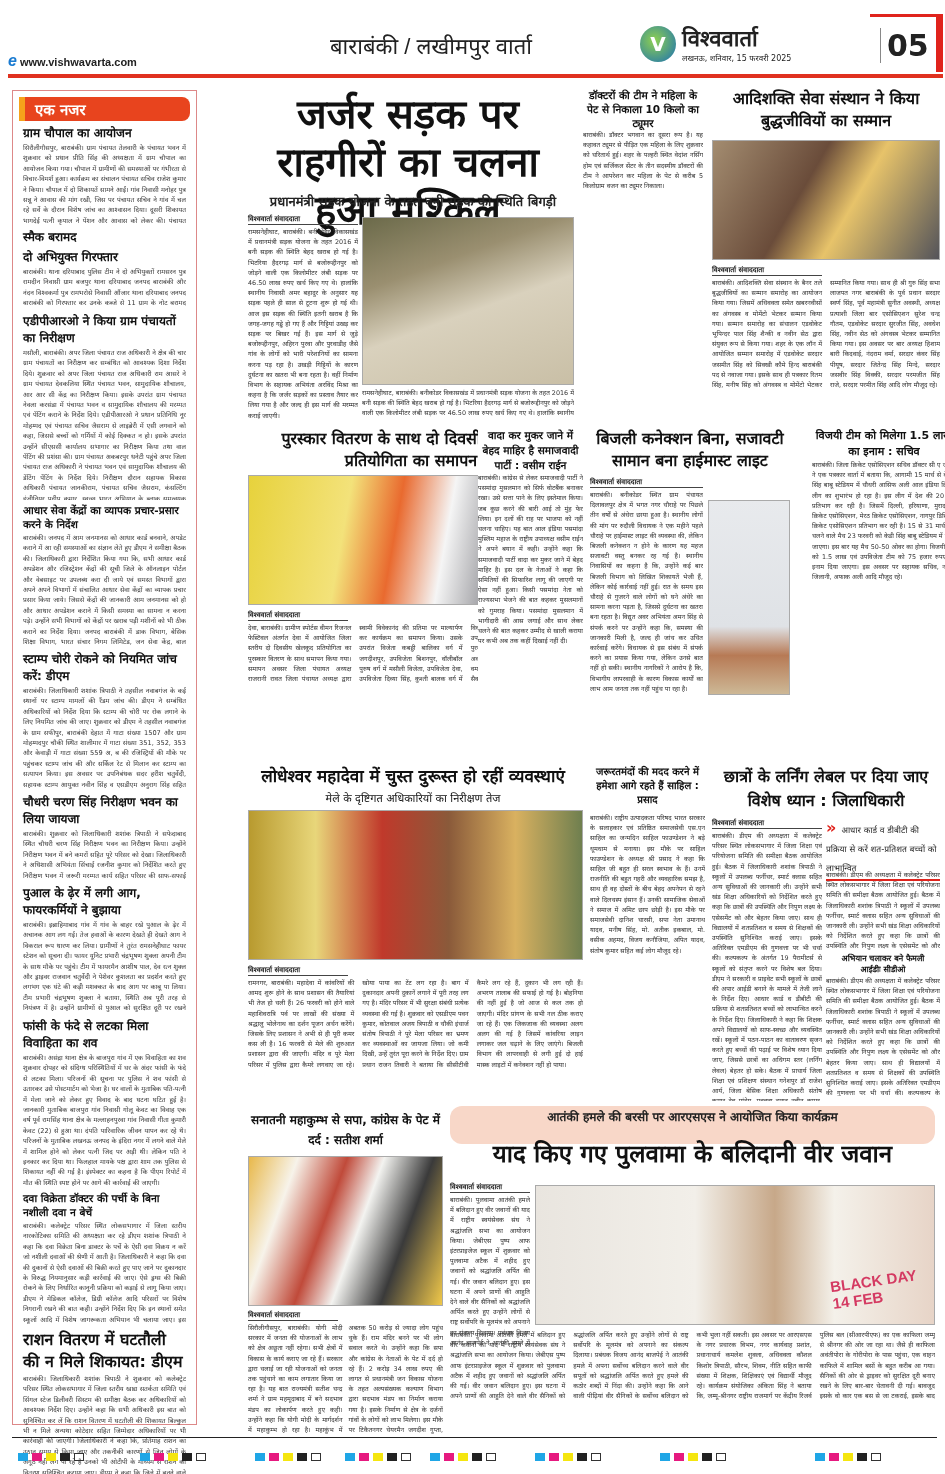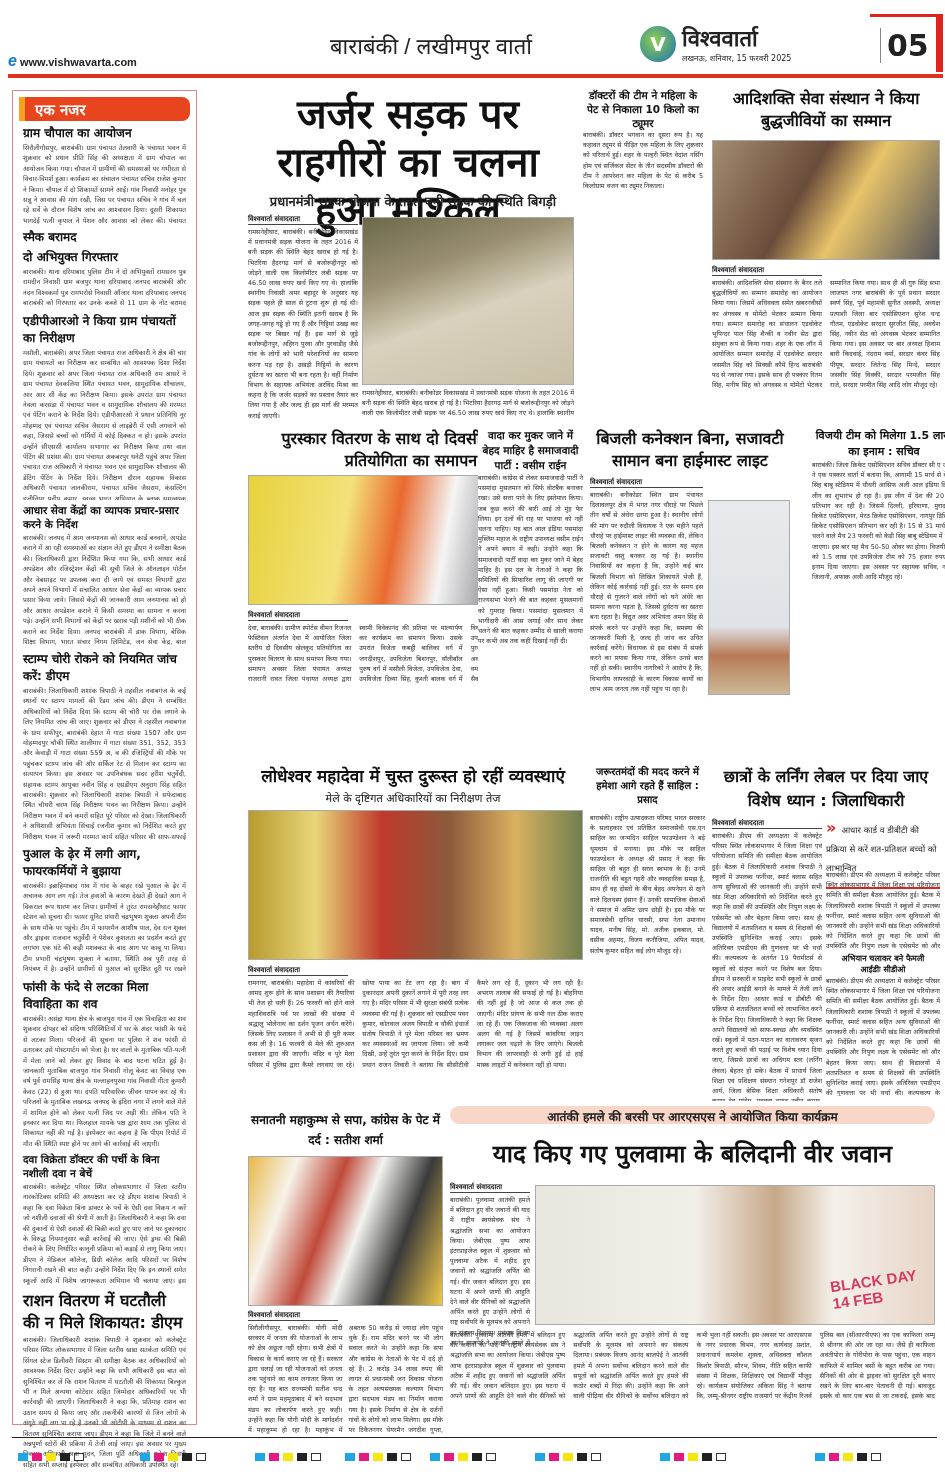--- a/index.html
+++ b/index.html
@@ -21,21 +21,21 @@
 .lh{font-size:12px;font-weight:bold;margin:3px 10px 2px;color:#111}
 .lt{font-size:6.6px;line-height:10.4px;margin:0 10px;color:#333;text-align:justify}
 .big-h{left:248px;top:90px;width:320px;font-size:40px;font-weight:bold;line-height:48px;text-align:center;color:#111}
 .sub-h{left:248px;top:192px;width:330px;font-size:13px;font-weight:bold;text-align:center}
 .byline{font-size:7px;font-weight:bold;border-bottom:1px solid #444;padding-bottom:1px;margin-bottom:2px;color:#222}
 .col{font-size:6.4px;line-height:10.2px;color:#333;text-align:justify}
 .photo{background:linear-gradient(135deg,#b7a88d,#d8d2c0 50,#8c7a5c);border:1px solid #aaa}
 .h2{font-weight:bold;color:#111;text-align:center}
 .cmyk{display:flex;gap:4px;align-items:center}
 .cmyk span{width:10px;height:8px;display:inline-block}
-.pill{left:450px;top:1106px;width:485px;height:18px;background:#f8d7c8;border-radius:12px;font-size:12px;text-align:center;line-height:22px;font-weight:bold}
+.pill{left:450px;top:1106px;width:485px;height:38px;background:#f8d7c8;border-radius:12px;font-size:12px;text-align:center;line-height:22px;font-weight:bold}
 .arrow{color:#e0231c;font-weight:bold}
 </style>
 </head>
 <body>
 
 <div class="header">
   <div class="abs site"><span class="e">e</span><span>www.vishwavarta.com</span></div>
   <div class="abs section">बाराबंकी / लखीमपुर वार्ता</div>
   <div class="abs logo">V</div>
   <div class="abs brand">विश्ववार्ता</div>
@@ -65,20 +65,21 @@
     </div>
   <div>
       <div class="lh" style="font-size:10.5px">आधार सेवा केंद्रों का व्यापक प्रचार-प्रसार करने के निर्देश</div>
       <div class="lt" style="height:114px;overflow:hidden">बाराबंकी। जनपद में आम जनमानस को आधार कार्ड बनवाने, अपडेट कराने में आ रही समस्याओं का संज्ञान लेते हुए डीएम ने समीक्षा बैठक की। जिलाधिकारी द्वारा निर्देशित किया गया कि, सभी आधार कार्ड अपडेशन और रजिस्ट्रेशन केंद्रों की सूची जिले के ऑनलाइन पोर्टल और वेबसाइट पर उपलब्ध करा दी जाये एवं समस्त विभागों द्वारा अपने अपने विभागों में संचालित आधार सेवा केंद्रों का व्यापक प्रचार प्रसार किया जाये। जिससे केंद्रों की जानकारी आम जनमानस को हो और आधार अपडेशन कराने में किसी समस्या का सामना न करना पड़े। उन्होंने सभी विभागों को केंद्रों पर खराब पड़ी मशीनों को भी ठीक कराने का निर्देश दिया। जनपद बाराबंकी में डाक विभाग, बेसिक शिक्षा विभाग, भारत संचार निगम लिमिटेड, जन सेवा केंद्र, बाल विकास पुष्टाहार विभाग, बैंक बीसी के द्वारा बैंकों में तथा इंडियन पोस्ट पेमेंट बैंक के कुल 270 केंद्र संचालित है।</div>
     </div>
   <div>
       <div class="lh">स्टाम्प चोरी रोकने को नियमित जांच करें: डीएम</div>
       <div class="lt" style="height:104px;overflow:hidden">बाराबंकी। जिलाधिकारी शशांक त्रिपाठी ने तहसील नवाबगंज के कई स्थानों पर स्टाम्प मामलों की रैंडम जांच की। डीएम ने सम्बंधित अधिकारियों को निर्देश दिया कि स्टाम्प की चोरी पर रोक लगाने के लिए नियमित जांच की जाए। शुक्रवार को डीएम ने तहसील नवाबगंज के ग्राम सफीपुर, बाराबंकी देहात में गाटा संख्या 1507 और ग्राम मोहम्मदपुर चौकी स्थित शालीमार में गाटा संख्या 351, 352, 353 और केवाड़ी में गाटा संख्या 559 अ, ब की रजिस्ट्रियों की मौके पर पहुंचकर स्टाम्प जांच की और सर्किल रेट से मिलान कर स्टाम्प का सत्यापन किया। इस अवसर पर उपनिबंधक सदर हरीश चतुर्वेदी, सहायक स्टाम्प आयुक्त नवीन सिंह व एसडीएम अनुराग सिंह सहित सम्बंधित अधिकारी उपस्थित रहे।</div>
     </div>
   <div>
+      <div class="lh">चौधरी चरण सिंह निरीक्षण भवन का लिया जायजा</div>
       <div class="lt" style="height:52px;overflow:hidden">बाराबंकी। शुक्रवार को जिलाधिकारी शशांक त्रिपाठी ने सफेदाबाद स्थित चौधरी चरण सिंह निरीक्षण भवन का निरीक्षण किया। उन्होंने निरीक्षण भवन में बने कमरों सहित पूरे परिसर को देखा। जिलाधिकारी ने अधिशासी अभियंता सिंचाई रजनीश कुमार को निर्देशित करते हुए निरीक्षण भवन में जरूरी मरम्मत कार्य सहित परिसर की साफ-सफाई व परिसर में बने फौवारा को चालू कराने के निर्देश दिये।</div>
     </div>
   <div>
       <div class="lh">पुआल के ढ़ेर में लगी आग, फायरकर्मियों ने बुझाया</div>
       <div class="lt" style="height:94px;overflow:hidden">बाराबंकी। इब्राहिमाबाद गांव में गांव के बाहर रखे पुआल के ढ़ेर में अचानक आग लग गई। तेज हवाओं के कारण देखते ही देखते आग ने विकराल रूप धारण कर लिया। ग्रामीणों ने तुरंत रामसनेहीघाट फायर स्टेशन को सूचना दी। फायर यूनिट प्रभारी चंद्रभूषण शुक्ला अपनी टीम के साथ मौके पर पहुंचे। टीम में फायरमैन आशीष पाल, देव रत्न शुक्ल और ड्राइवर राजवान चतुर्वेदी ने पेशेवर कुशलता का प्रदर्शन करते हुए लगभग एक घंटे की कड़ी मशक्कत के बाद आग पर काबू पा लिया। टीम प्रभारी चंद्रभूषण शुक्ला ने बताया, स्थिति अब पूरी तरह से नियंत्रण में है। उन्होंने ग्रामीणों से पुआल को सुरक्षित दूरी पर रखने और आग से बचाव के लिए सावधानी बरतने की अपील की है।</div>
     </div>
   <div>
       <div class="lh">फांसी के फंदे से लटका मिला विवाहिता का शव</div>
       <div class="lt" style="height:135px;overflow:hidden">बाराबंकी। असंद्रा थाना क्षेत्र के बाजपुरा गांव में एक विवाहिता का शव शुक्रवार दोपहर को संदिग्ध परिस्थितियों में घर के अंदर फांसी के फंदे से लटका मिला। परिजनों की सूचना पर पुलिस ने शव फांसी से उतारकर उसे पोस्टमार्टम को भेजा है। घर वालों के मुताबिक पति-पत्नी में मेला जाने को लेकर हुए विवाद के बाद घटना घटित हुई है। जानकारी मुताबिक बाजपुरा गांव निवासी गोलू केवट का विवाह एक वर्ष पूर्व रामसिंह थाना क्षेत्र के मल्लाहनपुरवा गांव निवासी गीता कुमारी केवट (22) से हुआ था। दंपति पारिवारिक जीवन यापन कर रहे थे। परिजनों के मुताबिक लखनऊ जनपद के इंदिरा नगर में लगने वाले मेले में शामिल होने को लेकर पत्नी जिद पर अड़ी थी। लेकिन पति ने इनकार कर दिया था। फिलहाल मायके पक्ष द्वारा शाम तक पुलिस से शिकायत नहीं की गई है। इंस्पेक्टर का कहना है कि पीएम रिपोर्ट में मौत की स्थिति स्पष्ट होने पर आगे की कार्रवाई की जाएगी।</div>
     </div>
@@ -150,21 +151,21 @@
 <div class="abs" style="left:590px;top:765px;width:115px">
   <div class="h2" style="font-size:10px;line-height:14px">जरूरतमंदों की मदद करने में हमेशा आगे रहते हैं साहिल : प्रसाद</div>
   <div class="col" style="height:285px;overflow:hidden;margin-top:6px">बाराबंकी। राष्ट्रीय उत्पादकता परिषद भारत सरकार के सलाहकार एवं प्रतिष्ठित समाजसेवी एस.एन साहिल का जन्मदिन साहिल फाउण्डेशन ने बड़े धूमधाम से मनाया। इस मौके पर साहिल फाउण्डेशन के अध्यक्ष श्री प्रसाद ने कहा कि साहिल जी बहुत ही सरल स्वभाव के हैं। उनमें राजनीति की बहुत गहरी और व्यवहारिक समझ है, साथ ही वह दोस्तों के बीच बेहद अपनेपन से रहने वाले दिलचस्प इंसान हैं। उनकी सामाजिक सेवाओं ने समाज में अमिट छाप छोड़ी है। इस मौके पर समाजसेवी दानिश चारसी, सपा नेता उमानाथ यादव, मनीष सिंह, मो. अतीक इकबाल, मो. वसीक अहमद, विजय कनौजिया, अपित यादव, संतोष कुमार सहित कई लोग मौजूद रहे।</div>
 </div>
 
 <div class="abs h2" style="left:712px;top:765px;width:228px;font-size:16px;line-height:24px">छात्रों के लर्निंग लेबल पर दिया जाए विशेष ध्यान : जिलाधिकारी</div>
 <div class="abs" style="left:712px;top:818px;width:110px">
   <div class="byline">विश्ववार्ता संवाददाता</div>
   <div class="col" style="height:270px;overflow:hidden">बाराबंकी। डीएम की अध्यक्षता में कलेक्ट्रेट परिसर स्थित लोकसभागार में जिला शिक्षा एवं परियोजना समिति की समीक्षा बैठक आयोजित हुई। बैठक में जिलाधिकारी शशांक त्रिपाठी ने स्कूलों में उपलब्ध फर्नीचर, स्मार्ट क्लास सहित अन्य सुविधाओं की जानकारी ली। उन्होंने सभी खंड शिक्षा अधिकारियों को निर्देशित करते हुए कहा कि छात्रों की उपस्थिति और निपुण लक्ष्य के एसेसमेंट को और बेहतर किया जाए। साथ ही विद्यालयों में शतप्रतिशत व समय से शिक्षकों की उपस्थिति सुनिश्चित कराई जाए। इसके अतिरिक्त एमडीएम की गुणवत्ता पर भी चर्चा की। कल्पकल्प के अंतर्गत 19 पैरामीटर्स से स्कूलों को संतृप्त करने पर विशेष बल दिया। डीएम ने सरकारी व प्राइवेट सभी स्कूलों के छात्रों की अपार आईडी बनाने के मामले में तेजी लाने के निर्देश दिए। आधार कार्ड व डीबीटी की प्रक्रिया से शतप्रतिशत बच्चों को लाभान्वित करने के निर्देश दिए। जिलाधिकारी ने कहा कि शिक्षक अपने विद्यालयों को साफ-स्वच्छ और व्यवस्थित रखें। स्कूलों में पठन-पाठन का वातावरण सृजन करते हुए बच्चों की पढ़ाई पर विशेष ध्यान दिया जाए, जिससे छात्रों का अधिगम स्तर (लर्निंग लेवल) बेहतर हो सके। बैठक में प्राचार्य जिला शिक्षा एवं प्रशिक्षण संस्थान गनेशपुर डॉ राजेश आर्य, जिला बेसिक शिक्षा अधिकारी संतोष कुमार देव पांडेय, प्रवक्ता डायट नवीन कुमार, जिला समन्वयक प्रशिक्षण श्रीमती विनीता मिश्रा, समस्त खण्ड शिक्षा अधिकारीगण उपस्थित रहे। जिला शिक्षा एवं परियोजना समिति की बैठक में मुख्य विकास अधिकारी अन्ना सुदन ने बेसिक शिक्षा अधिकारी सहित सभी खंड शिक्षा अधिकारियों को निर्देशित करते हुए कहा कि सभी अधिकारी स्वयं अपनी फैमिली आईडी बनाकर जिले के सभी शिक्षक और शिक्षिकाओं को फैमिली आईडी बनाने के लिये प्रेरित करें। जिससे एक सप्ताह में शतप्रतिशत सभी की फैमिली आईडी बनने की प्रक्रिया पूर्ण हो सके।</div>
 </div>
-<div class="abs" style="left:826px;top:818px;width:114px;border-bottom:2px solid #e0231c;padding-bottom:12px">
+<div class="abs" style="left:826px;top:818px;width:114px;border-bottom:2px solid #e0231c;padding-bottom:4px">
   <span class="arrow">»</span>
   <span style="font-size:8.5px">आधार कार्ड व डीबीटी की प्रक्रिया से करें शत-प्रतिशत बच्चों को लाभान्वित</span>
 </div>
 <div class="abs" style="left:826px;top:870px;width:114px">
   <div class="col" style="height:80px;overflow:hidden">बाराबंकी। डीएम की अध्यक्षता में कलेक्ट्रेट परिसर स्थित लोकसभागार में जिला शिक्षा एवं परियोजना समिति की समीक्षा बैठक आयोजित हुई। बैठक में जिलाधिकारी शशांक त्रिपाठी ने स्कूलों में उपलब्ध फर्नीचर, स्मार्ट क्लास सहित अन्य सुविधाओं की जानकारी ली। उन्होंने सभी खंड शिक्षा अधिकारियों को निर्देशित करते हुए कहा कि छात्रों की उपस्थिति और निपुण लक्ष्य के एसेसमेंट को और बेहतर किया जाए। साथ ही विद्यालयों में शतप्रतिशत व समय से शिक्षकों की उपस्थिति सुनिश्चित कराई जाए। इसके अतिरिक्त एमडीएम की गुणवत्ता पर भी चर्चा की। कल्पकल्प के अंतर्गत 19 पैरामीटर्स से स्कूलों को संतृप्त करने पर विशेष बल दिया। डीएम ने सरकारी व प्राइवेट सभी स्कूलों के छात्रों की अपार आईडी बनाने के मामले में तेजी लाने के निर्देश दिए। आधार कार्ड व डीबीटी की प्रक्रिया से शतप्रतिशत बच्चों को लाभान्वित करने के निर्देश दिए। जिलाधिकारी ने कहा कि शिक्षक अपने विद्यालयों को साफ-स्वच्छ और व्यवस्थित रखें। स्कूलों में पठन-पाठन का वातावरण सृजन करते हुए बच्चों की पढ़ाई पर विशेष ध्यान दिया जाए, जिससे छात्रों का अधिगम स्तर (लर्निंग लेवल) बेहतर हो सके। बैठक में प्राचार्य जिला शिक्षा एवं प्रशिक्षण संस्थान गनेशपुर डॉ राजेश आर्य, जिला बेसिक शिक्षा अधिकारी संतोष कुमार देव पांडेय, प्रवक्ता डायट नवीन कुमार, जिला समन्वयक प्रशिक्षण श्रीमती विनीता मिश्रा, समस्त खण्ड शिक्षा अधिकारीगण उपस्थित रहे। जिला शिक्षा एवं परियोजना समिति की बैठक में मुख्य विकास अधिकारी अन्ना सुदन ने बेसिक शिक्षा अधिकारी सहित सभी खंड शिक्षा अधिकारियों को निर्देशित करते हुए कहा कि सभी अधिकारी स्वयं अपनी फैमिली आईडी बनाकर जिले के सभी शिक्षक और शिक्षिकाओं को फैमिली आईडी बनाने के लिये प्रेरित करें। जिससे एक सप्ताह में शतप्रतिशत सभी की फैमिली आईडी बनने की प्रक्रिया पूर्ण हो सके।</div>
   <div class="h2" style="font-size:8px;margin:2px 15px">अभियान चलाकर बने फैमली आईडीः सीडीओ</div>
   <div class="col" style="height:120px;overflow:hidden">बाराबंकी। डीएम की अध्यक्षता में कलेक्ट्रेट परिसर स्थित लोकसभागार में जिला शिक्षा एवं परियोजना समिति की समीक्षा बैठक आयोजित हुई। बैठक में जिलाधिकारी शशांक त्रिपाठी ने स्कूलों में उपलब्ध फर्नीचर, स्मार्ट क्लास सहित अन्य सुविधाओं की जानकारी ली। उन्होंने सभी खंड शिक्षा अधिकारियों को निर्देशित करते हुए कहा कि छात्रों की उपस्थिति और निपुण लक्ष्य के एसेसमेंट को और बेहतर किया जाए। साथ ही विद्यालयों में शतप्रतिशत व समय से शिक्षकों की उपस्थिति सुनिश्चित कराई जाए। इसके अतिरिक्त एमडीएम की गुणवत्ता पर भी चर्चा की। कल्पकल्प के अंतर्गत 19 पैरामीटर्स से स्कूलों को संतृप्त करने पर विशेष बल दिया। डीएम ने सरकारी व प्राइवेट सभी स्कूलों के छात्रों की अपार आईडी बनाने के मामले में तेजी लाने के निर्देश दिए। आधार कार्ड व डीबीटी की प्रक्रिया से शतप्रतिशत बच्चों को लाभान्वित करने के निर्देश दिए। जिलाधिकारी ने कहा कि शिक्षक अपने विद्यालयों को साफ-स्वच्छ और व्यवस्थित रखें। स्कूलों में पठन-पाठन का वातावरण सृजन करते हुए बच्चों की पढ़ाई पर विशेष ध्यान दिया जाए, जिससे छात्रों का अधिगम स्तर (लर्निंग लेवल) बेहतर हो सके। बैठक में प्राचार्य जिला शिक्षा एवं प्रशिक्षण संस्थान गनेशपुर डॉ राजेश आर्य, जिला बेसिक शिक्षा अधिकारी संतोष कुमार देव पांडेय, प्रवक्ता डायट नवीन कुमार, जिला समन्वयक प्रशिक्षण श्रीमती विनीता मिश्रा, समस्त खण्ड शिक्षा अधिकारीगण उपस्थित रहे। जिला शिक्षा एवं परियोजना समिति की बैठक में मुख्य विकास अधिकारी अन्ना सुदन ने बेसिक शिक्षा अधिकारी सहित सभी खंड शिक्षा अधिकारियों को निर्देशित करते हुए कहा कि सभी अधिकारी स्वयं अपनी फैमिली आईडी बनाकर जिले के सभी शिक्षक और शिक्षिकाओं को फैमिली आईडी बनाने के लिये प्रेरित करें। जिससे एक सप्ताह में शतप्रतिशत सभी की फैमिली आईडी बनने की प्रक्रिया पूर्ण हो सके।</div>
 </div>
 
 <div class="abs h2" style="left:248px;top:1110px;width:195px;font-size:12px;line-height:20px">सनातनी महाकुम्भ से सपा, कांग्रेस के पेट में दर्द : सतीश शर्मा</div>

